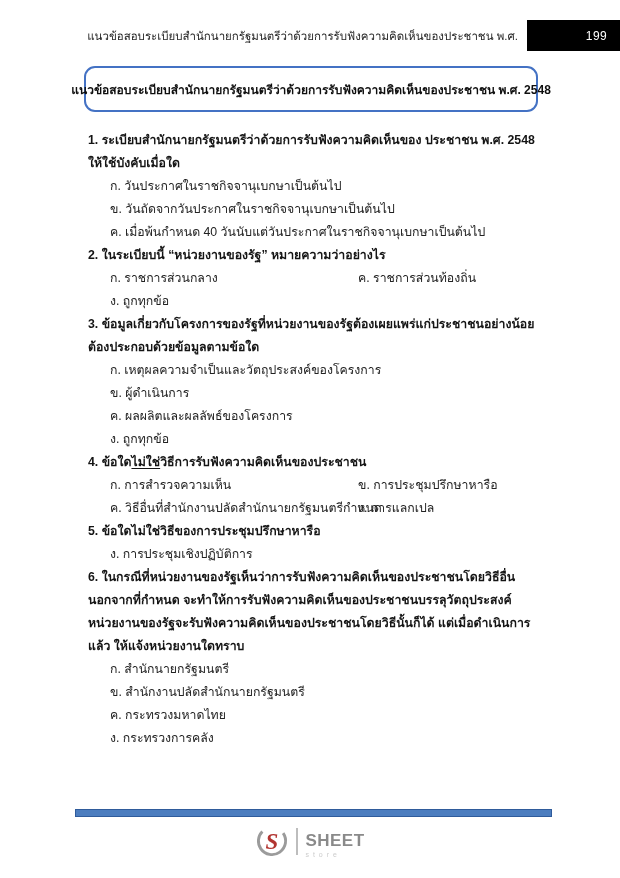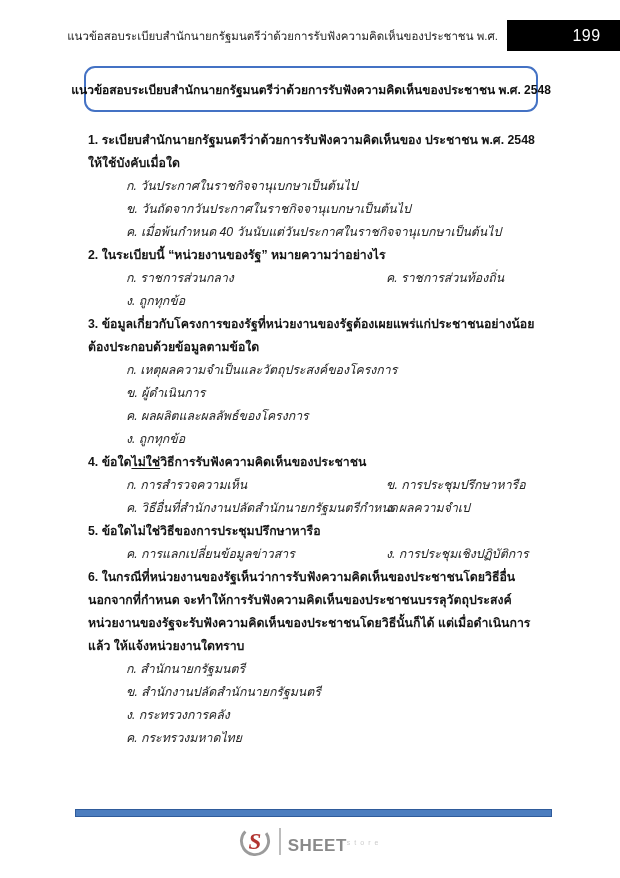--- a/index.html
+++ b/index.html
@@ -13,59 +13,59 @@
   
   .doc-header {
     position:absolute; top:20px; left:0; right:0; height:31px;
     display:flex; align-items:center;
   }
   .running-title {
     flex:1; text-align:right; font-size:11.5px; color:#262626;
     white-space:nowrap; padding-right:9px; overflow:hidden;
   }
   .page-num-box {
-    width:113px; height:31px; background:#000000; color:#ffffff;
+    width:93px; height:31px; background:#000000; color:#ffffff;
     display:flex; align-items:center; justify-content:center;
-    font-size:16px; letter-spacing:0.5px; flex:0 0 auto;padding-left:46px;
+    font-size:12px; letter-spacing:0.5px; flex:0 0 auto;padding-left:46px;
   }
 
   
   .title-box {
     position:absolute; top:66px; left:84px; width:454px; height:46px;
     border:2.5px solid #4472C4; border-radius:11px; background:#ffffff;
     display:flex; align-items:center; justify-content:center;
     font-weight:bold; font-size:12px; color:#0f0f0f; white-space:nowrap;
   }
 
   
   .content {
     position:absolute; top:129px; left:88px; width:453px;
     font-size:12.3px; line-height:23px; color:#222222;
   }
   .q-title { font-weight:bold; color:#141414; }
   .u { text-decoration:underline; text-underline-offset:2px; }
-  .options { margin-left:38px;font-style:italic; }
+  .options { margin-left:22px; }
   .options.two-col {
-    display:grid; grid-template-columns:248px 1fr; column-gap:12px;
+    display:grid; grid-template-columns:248px 1fr; column-gap:0;
   }
   .opt { white-space:nowrap; }
   .options.stacked .opt { white-space:normal; }
 
   
   .footer-rule {
     position:absolute; top:809px; left:75px; width:477px; height:8px;
     background:#4C7DBF; border:1px solid #2F5B9B;
   }
   .brand {
     position:absolute; top:820px; left:0; right:0; height:42px;
     display:flex; align-items:center; justify-content:center; gap:7px;
   }
   .s-mark { width:34px; height:34px; flex:0 0 auto; }
   .brand-divider { width:2px; height:27px; background:#bdbdbd; flex:0 0 auto; }
-  .wordmark { display:flex; justify-content:center;margin-top:8px; }
+  .wordmark { display:flex; flex-direction:column; justify-content:center;margin-top:8px; }
   .brand-name {
     font-size:17px; font-weight:bold; color:#8a8a8a; line-height:1;
     letter-spacing:0.5px;
   }
   .brand-sub {
     font-size:7px; color:#cccccc; letter-spacing:4px; margin-top:2.5px;
     line-height:1;
   }
 </style>
 </head>
@@ -113,39 +113,38 @@
         <div class="opt">ง. ถูกทุกข้อ</div>
       </div>
     </section>
 
     <section class="q">
       <div class="q-title"><span>4. ข้อใด</span><span class="u">ไม่ใช่</span><span>วิธีการรับฟังความคิดเห็นของประชาชน</span></div>
       <div class="options two-col">
         <div class="opt">ก. การสำรวจความเห็น</div>
         <div class="opt">ข. การประชุมปรึกษาหารือ</div>
         <div class="opt">ค. วิธีอื่นที่สำนักงานปลัดสำนักนายกรัฐมนตรีกำหนด</div>
-        <div class="opt">ง. ผลความจำเป</div>
+        <div class="opt">ง. การแลกเปล</div>
       </div>
     </section>
 
     <section class="q">
       <div class="q-title">5. ข้อใดไม่ใช่วิธีของการประชุมปรึกษาหารือ</div>
       <div class="options two-col">
-        <div class="opt">ค. การแลกเปลี่ยนข้อมูลข่าวสาร</div>
         <div class="opt">ง. การประชุมเชิงปฏิบัติการ</div>
       </div>
     </section>
 
     <section class="q">
       <div class="q-title">6. ในกรณีที่หน่วยงานของรัฐเห็นว่าการรับฟังความคิดเห็นของประชาชนโดยวิธีอื่นนอกจากที่กำหนด จะทำให้การรับฟังความคิดเห็นของประชาชนบรรลุวัตถุประสงค์หน่วยงานของรัฐจะรับฟังความคิดเห็นของประชาชนโดยวิธีนั้นก็ได้ แต่เมื่อดำเนินการแล้ว ให้แจ้งหน่วยงานใดทราบ</div>
       <div class="options stacked">
         <div class="opt">ก. สำนักนายกรัฐมนตรี</div>
         <div class="opt">ข. สำนักงานปลัดสำนักนายกรัฐมนตรี</div>
+        <div class="opt">ค. กระทรวงมหาดไทย</div>
         <div class="opt">ง. กระทรวงการคลัง</div>
-        <div class="opt">ค. กระทรวงมหาดไทย</div>
       </div>
     </section>
 
   </div>
 
   <div class="footer-rule"></div>
   <div class="brand">
     <svg class="s-mark" viewBox="0 0 40 40" xmlns="http://www.w3.org/2000/svg">
       <circle cx="20" cy="20" r="16" fill="none" stroke="#9B9B9B" stroke-width="3.4" stroke-dasharray="72 29" transform="rotate(-35 20 20)"></circle>
       <text x="20" y="29" text-anchor="middle" font-size="27" font-weight="bold" font-style="italic" font-family="Liberation Serif, serif" fill="#B23430">S</text>

